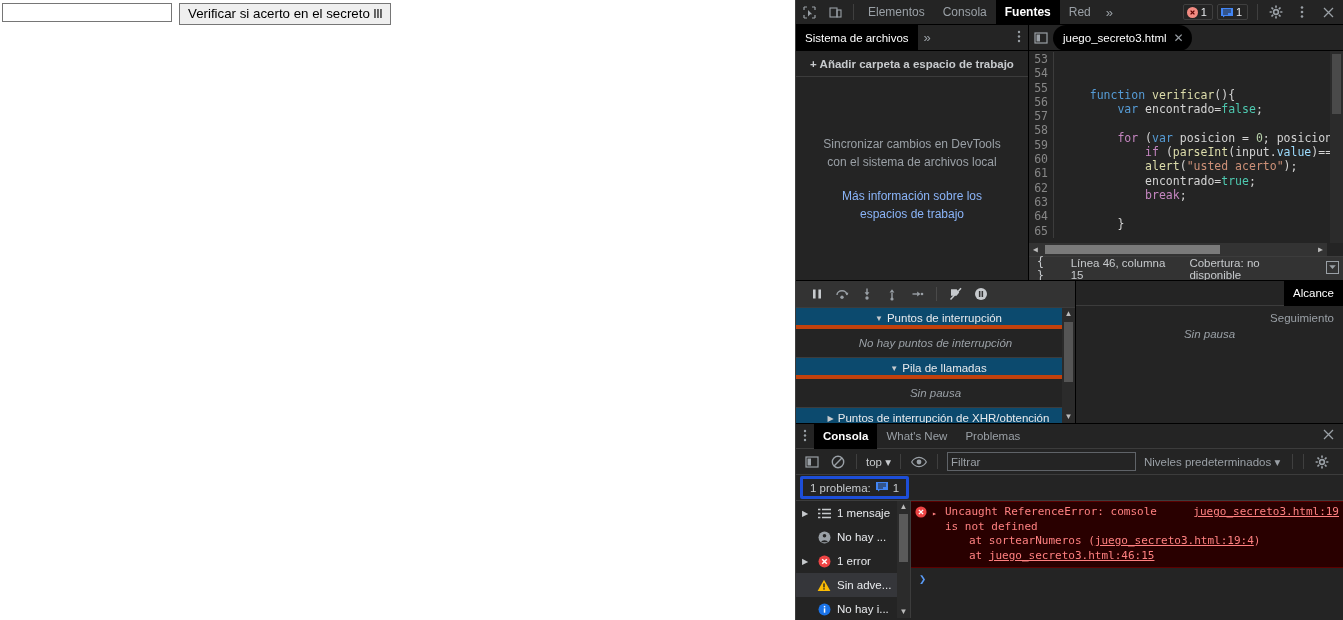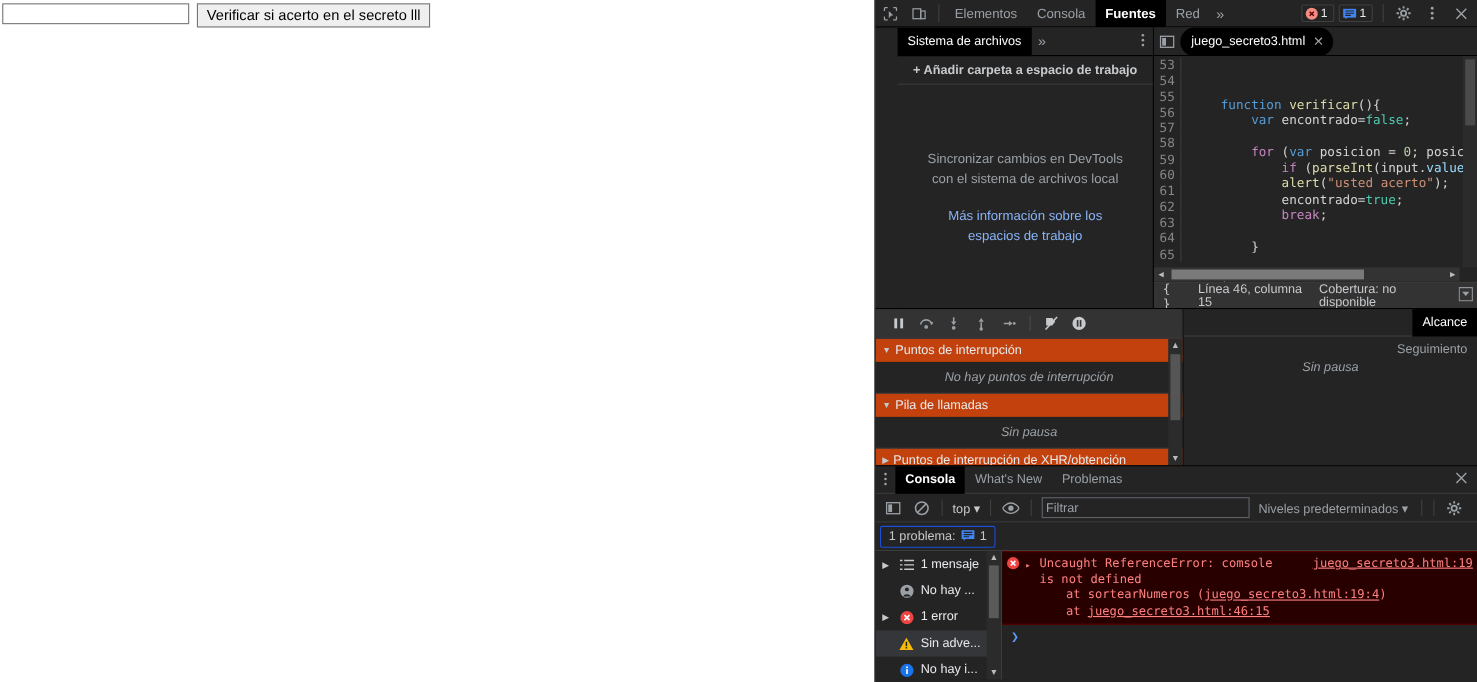--- a/index.html
+++ b/index.html
@@ -86,21 +86,21 @@
     cursor: pointer;
   }
   .badge .dot-err {
     width: 11px; height: 11px; border-radius: 50%;
     background: #f28b82; display: flex; align-items: center; justify-content: center;
   }
   .badge .dot-err svg { display: block; }
   .badge .msg-ico { width: 12px; height: 11px; }
 
   
-  #sources-top { position: relative; height: 255px; display: flex; padding-left: 20px; }
+  #sources-top { position: relative; height: 255px; display: flex; }
   #nav-pane {
     width: 233px; height: 255px;
     background: #242424;
     border-right: 1px solid #000;
     display: flex; flex-direction: column;
   }
   #nav-tabs {
     height: 26px; display: flex; align-items: center;
     background: #242424;
     border-bottom: 1px solid #000;
@@ -199,25 +199,26 @@
   #debug-toolbar {
     height: 27px; display: flex; align-items: center;
     background: #333333; border-bottom: 1px solid #3c3c3c;
     padding-left: 10px; gap: 3px;
   }
   .dbg-btn { width: 22px; height: 22px; display:flex; align-items:center; justify-content:center; color:#9aa0a6; cursor:pointer; }
   .dbg-sep { width: 1px; height: 14px; background: #4a4a4a; margin: 0 5px; }
   #debug-sections { flex: 1; position: relative; overflow: hidden; background: #242424; }
   .sec-head {
     height: 21px; line-height: 21px;
-    background: #c2410c;
-    border-bottom: 6px solid #c2410c;
+    background: #0c4a6e;
+    border-bottom: 4px solid #c2410c;
     color: #e8eaed; font-size: 11.5px;
     padding-left: 6px;
     cursor: pointer;
+    text-align: center;
   }
   .sec-head .tri { display: inline-block; font-size: 8px; margin-right: 4px; color: #c7cacd; vertical-align: middle; }
   .sec-body {
     height: 29px; line-height: 29px;
     text-align: center;
     color: #9aa0a6; font-size: 11.5px; font-style: italic;
     background: #242424;
     border-bottom: 1px solid #3c3c3c;
   }
   #debug-scroll { position: absolute; right: 0; top: 0; bottom: 0; width: 13px; background: #2b2b2b; }
@@ -253,21 +254,21 @@
     padding: 0 3px;
     outline: none;
     margin-left: 3px;
   }
   #filter-input::placeholder { color: #9aa0a6; }
   #levels-select { color: #9aa0a6; font-size: 11.5px; padding: 0 6px; cursor: pointer; white-space: nowrap; }
 
   #problem-bar { height: 26px; display: flex; align-items: center; padding-left: 4px; background: #242424; border-bottom: 1px solid #3c3c3c; }
   #problem-chip {
     display: flex; align-items: center; gap: 5px;
-    border: 1px solid #1d4ed8; border-radius: 2px;
+    border: 3px solid #1d4ed8; border-radius: 2px;
     padding: 2px 7px;
     color: #c7cacd; font-size: 11.5px;
     cursor: pointer;
   }
 
   #console-body { flex: 1; display: flex; overflow: hidden; }
   #console-sidebar {
     width: 115px; background: #242424;
     border-right: 1px solid #3c3c3c;
     position: relative;

